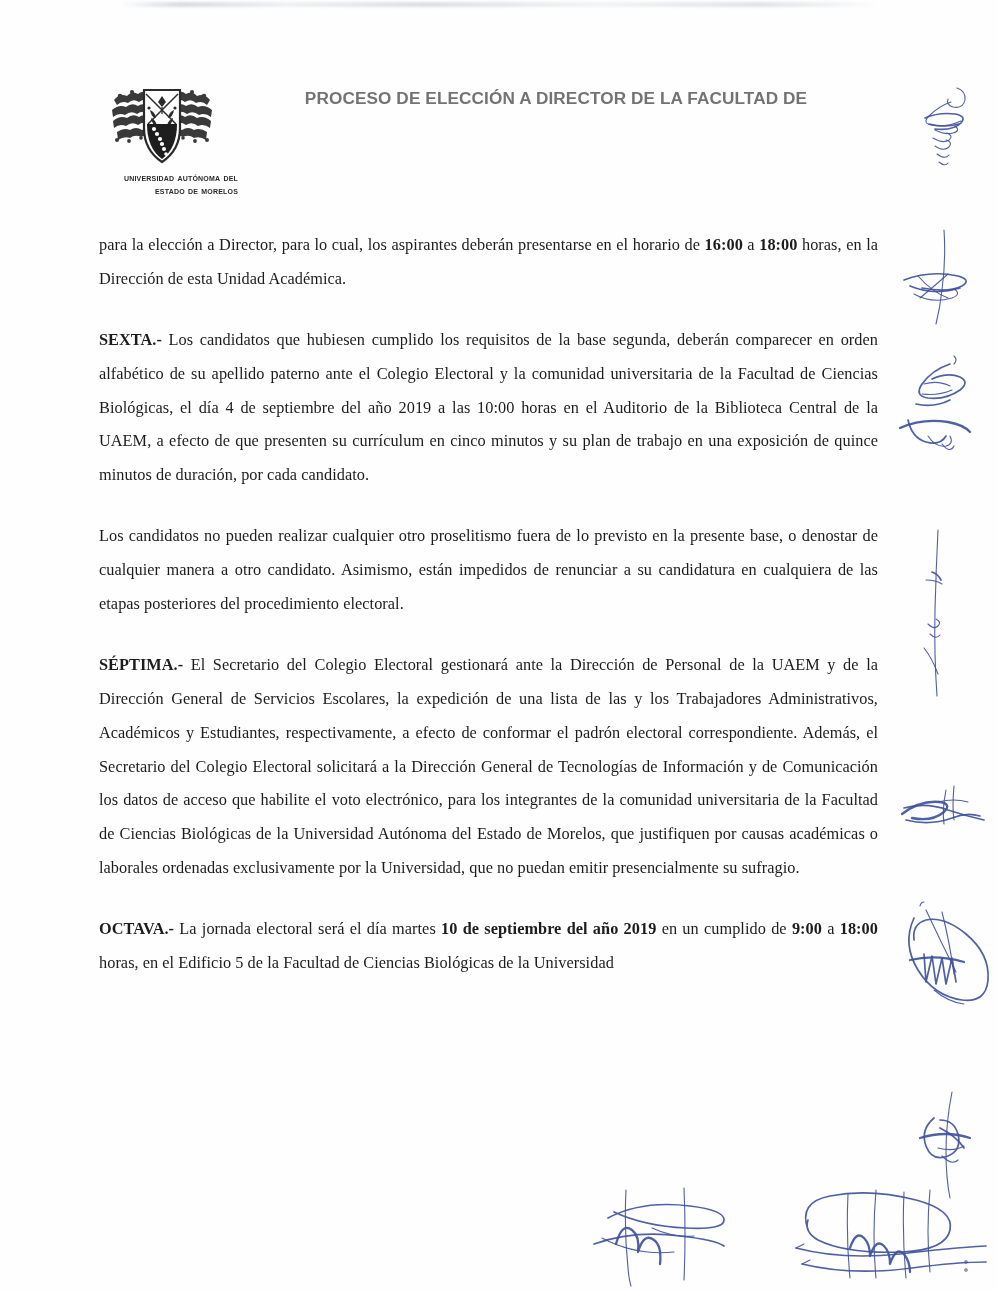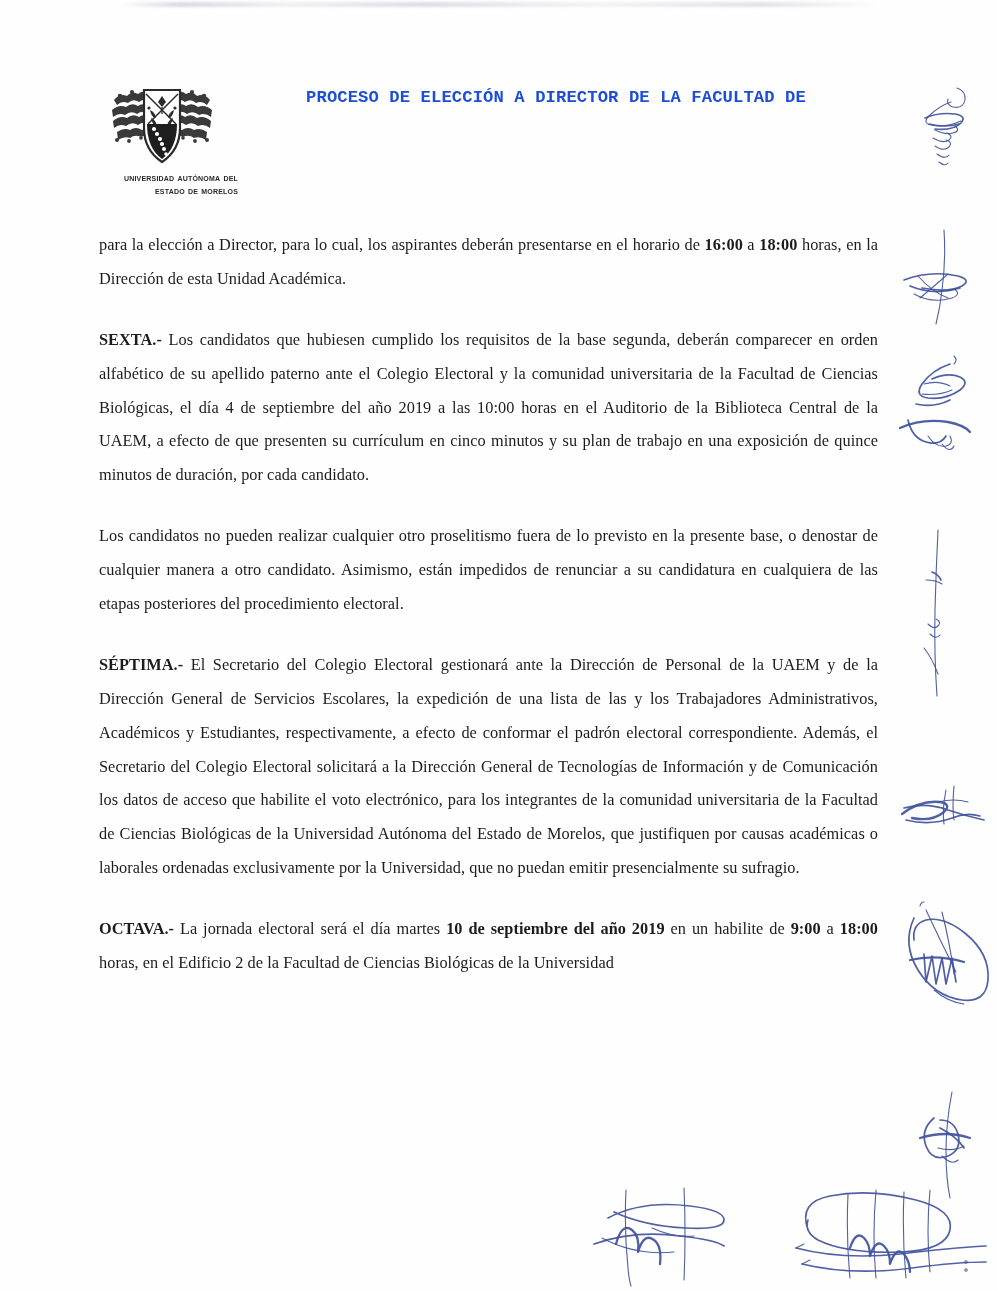--- a/index.html
+++ b/index.html
@@ -60,25 +60,25 @@
     line-height: 1.25;
     font-variant: small-caps;
     text-transform: lowercase;
   }
   .logo-caption span { display: block; }
   .header-title {
     position: absolute;
     left: 246px; top: 8px;
     width: 620px;
     text-align: center;
-    font-family: Liberation Mono, monospace;
+    font-family: Liberation Sans, sans-serif;
     font-weight: bold;
     font-size: 17.2px;
     line-height: 1.42;
-    color: #1d4ed8;
+    color: #737373;
     letter-spacing: .1px;
   }
   .header-title span { display: block; white-space: nowrap; }
 
   
   .doc-body {
     position: absolute;
     left: 99px; top: 228px;
     width: 779px;
   }
@@ -201,21 +201,21 @@
 
     <p class="para"><span>para la elección a Director, para lo cual, los aspirantes deberán presentarse en el horario de </span><span class="b">16:00</span><span> a </span><span class="b">18:00</span><span> horas, en la Dirección de esta Unidad Académica.</span></p>
 
     <p class="para"><span class="b">SEXTA.-</span><span> Los candidatos que hubiesen cumplido los requisitos de la base segunda, deberán comparecer en orden alfabético de su apellido paterno ante el Colegio Electoral y la comunidad universitaria de la Facultad de Ciencias Biológicas, el día 4 de septiembre del año 2019 a las 10:00 horas en el Auditorio de la Biblioteca Central de la UAEM, a efecto de que presenten su currículum en cinco minutos y su plan de trabajo en una exposición de quince minutos de duración, por cada candidato.</span></p>
 
     <p class="para"><span>Los candidatos no pueden realizar cualquier otro proselitismo fuera de lo previsto en la presente base, o denostar de cualquier manera a otro candidato. Asimismo, están impedidos de renunciar a su candidatura en cualquiera de las etapas posteriores del procedimiento electoral.</span></p>
 
     <p class="para"><span class="b">SÉPTIMA.-</span><span> El Secretario del Colegio Electoral gestionará ante la Dirección de Personal de la UAEM y de la Dirección General de Servicios Escolares, la expedición de una lista de las y los Trabajadores Administrativos, Académicos y Estudiantes, respectivamente, a efecto de conformar el padrón electoral correspondiente. Además, el Secretario del Colegio Electoral solicitará a la Dirección General de Tecnologías de Información y de Comunicación los datos de acceso que habilite el voto electrónico, para los integrantes de la comunidad universitaria de la Facultad de Ciencias Biológicas de la Universidad Autónoma del Estado de Morelos, que justifiquen por causas académicas o laborales ordenadas exclusivamente por la Universidad, que no puedan emitir presencialmente su sufragio.</span></p>
 
 
-    <p class="para"><span class="b">OCTAVA.-</span><span> La jornada electoral será el día martes </span><span class="b">10 de septiembre del año 2019</span><span> en un habilite de </span><span class="b">9:00</span><span> a </span><span class="b">18:00</span><span> horas, en el Edificio 2 de la Facultad de Ciencias Biológicas de la Universidad</span></p>
+    <p class="para"><span class="b">OCTAVA.-</span><span> La jornada electoral será el día martes </span><span class="b">10 de septiembre del año 2019</span><span> en un cumplido de </span><span class="b">9:00</span><span> a </span><span class="b">18:00</span><span> horas, en el Edificio 5 de la Facultad de Ciencias Biológicas de la Universidad</span></p>
 
   </div>
 
   <div class="sig" id="sig-margin-1">
     <svg width="72" height="96" viewBox="0 0 72 96">
       <path class="ink ink-thin" d="M52 4 q9 3 8 12 q-2 9-12 7 q-7-2-5-8"></path>
       <path class="ink ink-thin" d="M46 18 q-12 4-22 14 q-7 7 2 9 q14 3 30-4"></path>
       <path class="ink ink-med" d="M20 34 q14-6 30-4 q12 2 6 9 q-8 8-26 6"></path>
       <path class="ink ink-med" d="M24 40 q16 4 30 0"></path>
       <path class="ink ink-thin" d="M30 46 q10 5 18 3 q8-2 2-7"></path>

